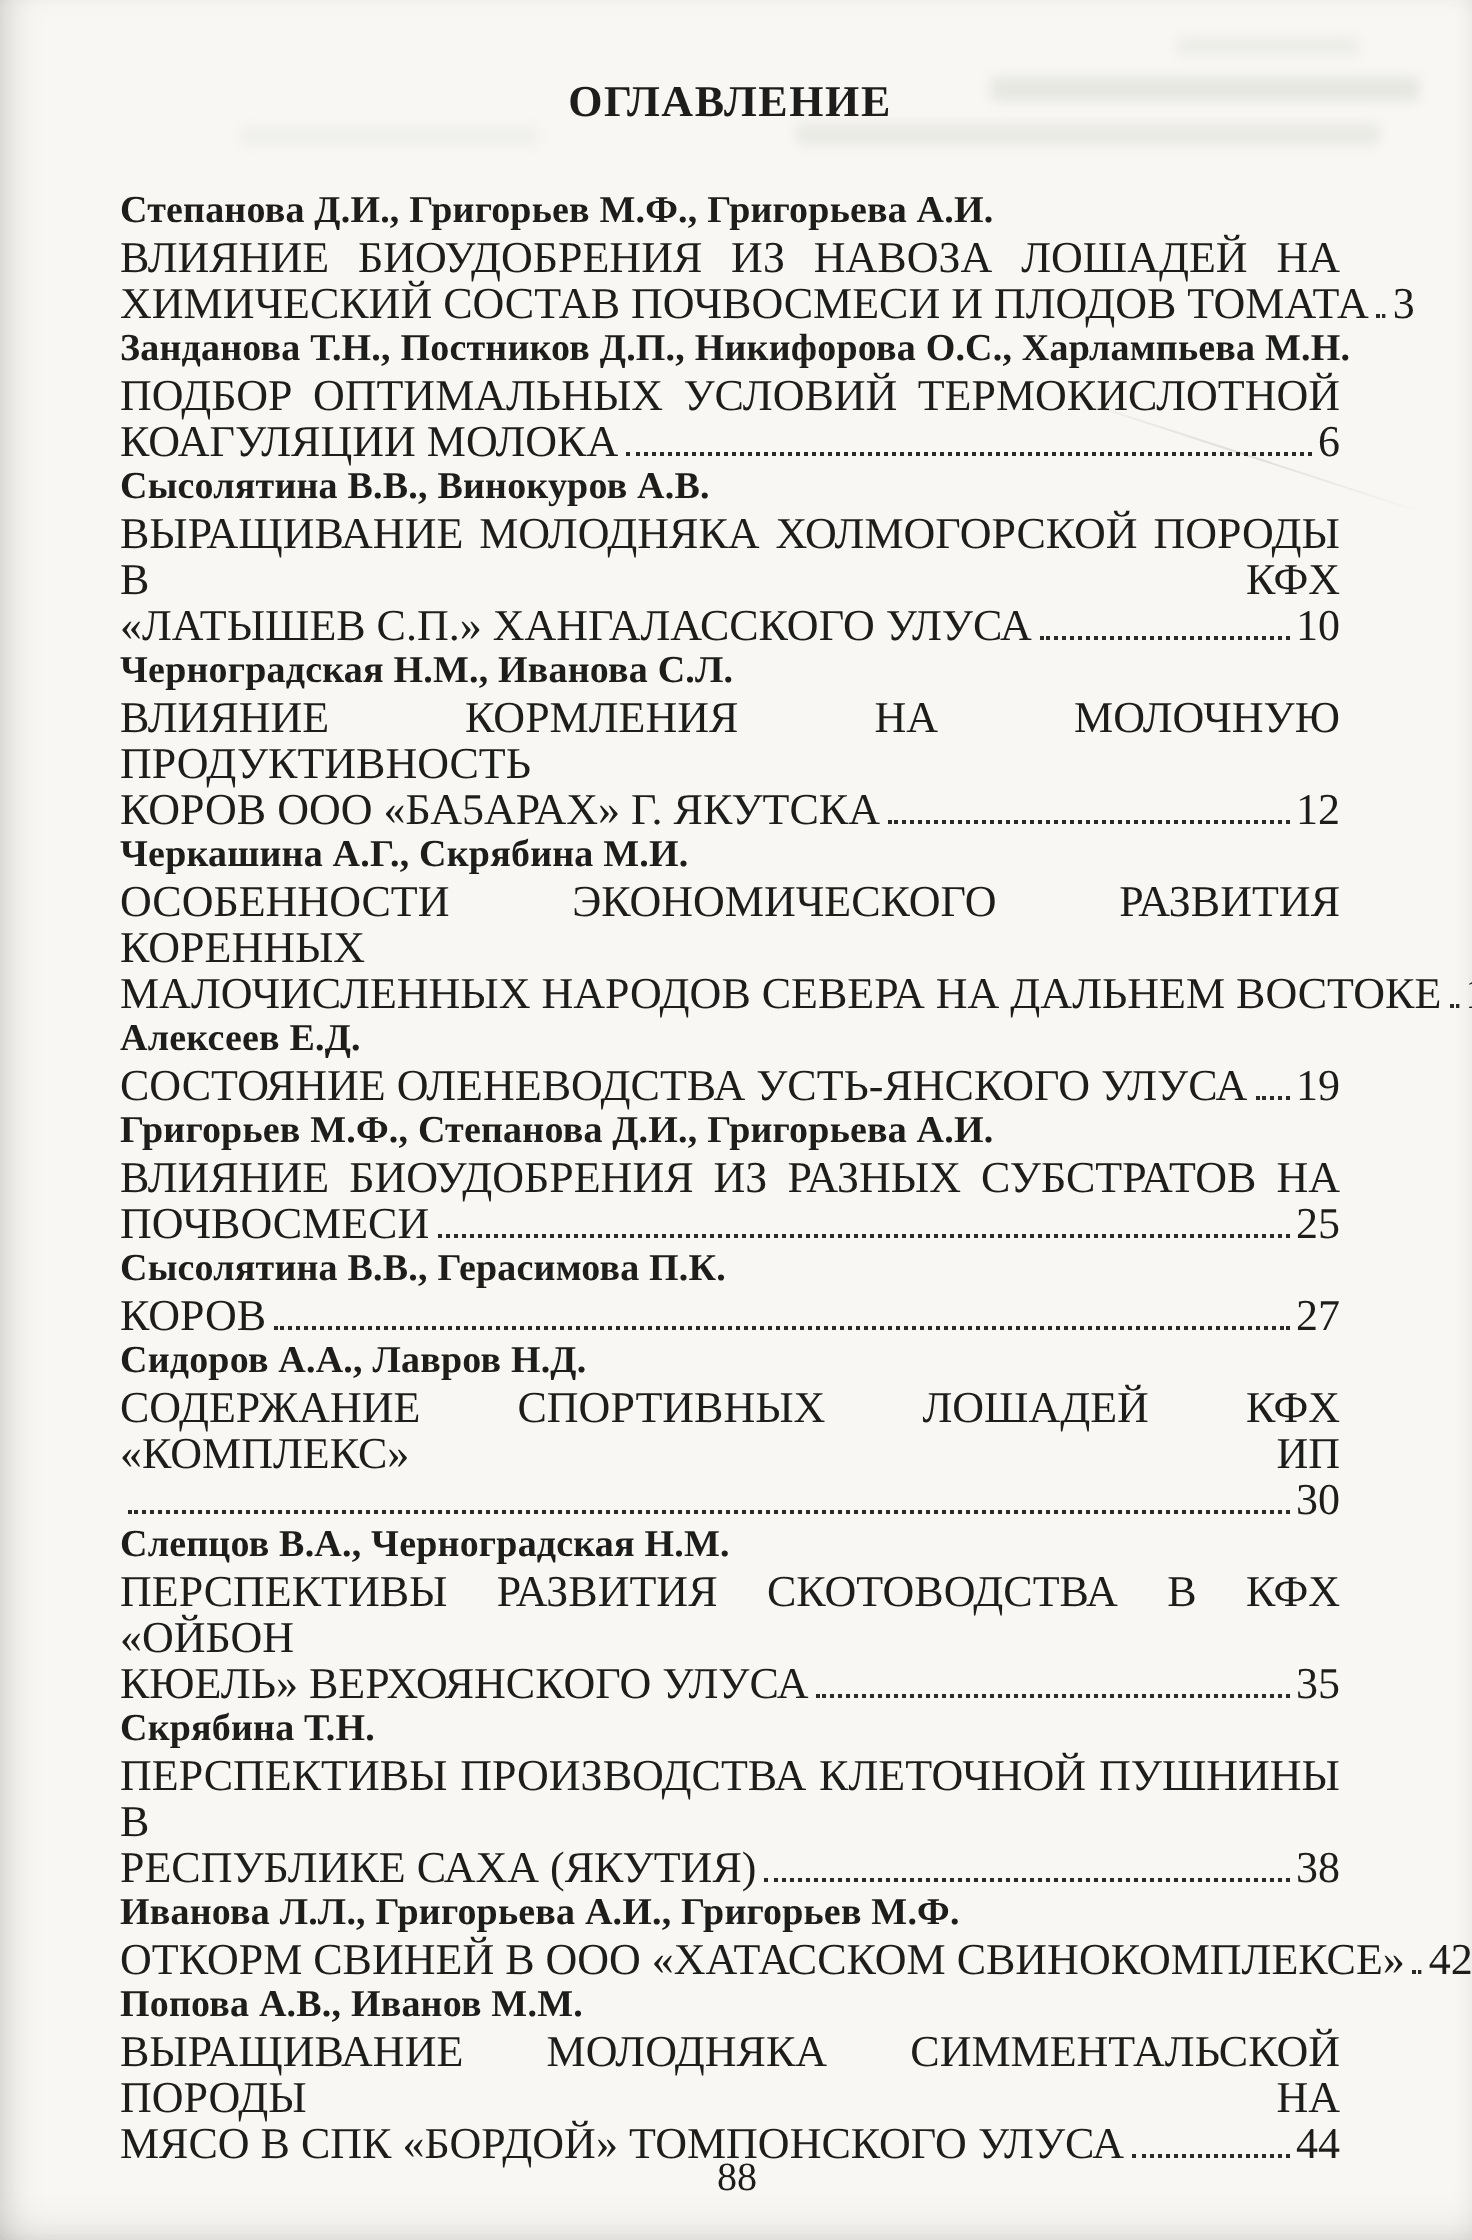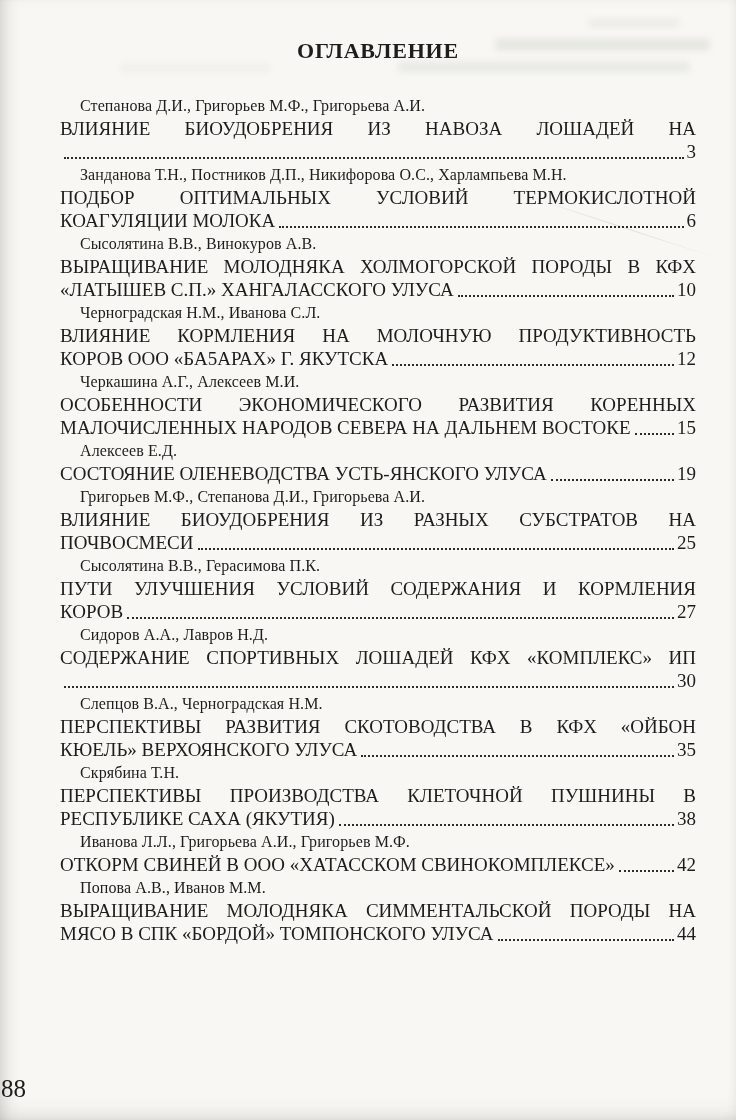--- a/index.html
+++ b/index.html
@@ -6,21 +6,21 @@
   body {
     width: 736px; height: 1120px;
     background: #f8f7f4;
     font-family: "Liberation Serif", "DejaVu Serif", serif;
     color: #1d1d1b;
     position: relative;
     overflow: hidden;
   }
   .page {
     position: absolute; inset: 0;
-    padding: 26px 40px 0 60px;
+    padding: 26px 66px 0 60px;
     box-sizing: border-box;
     box-shadow: inset 14px 0 20px -14px rgba(60,58,50,.28),
                 inset -6px 0 14px -10px rgba(60,58,50,.14),
                 inset 0 -16px 24px -18px rgba(60,58,50,.22);
   }
   
   .ghost {
     position: absolute;
     filter: blur(3px);
     border-radius: 3px;
@@ -42,29 +42,28 @@
   .toc-title {
     margin: 12px 0 30px 0;
     font-size: 22px;
     line-height: 26px;
     font-weight: bold;
     text-align: center;
     letter-spacing: .8px;
   }
   .toc { display: block; }
   .authors {
-    font-weight: normal;
-    font-size: 16px;
+    font-weight: bold;
+    font-size: 19px;
     line-height: 23px;
     white-space: nowrap;
     letter-spacing: .1px;
-    margin-left: 20px;
   }
   .title-line {
-    font-size: 19px;
+    font-size: 22px;
     line-height: 23px;
   }
   .justified {
     text-align: justify;
     text-align-last: justify;
   }
   .last { display: flex; align-items: baseline; }
   .last .t { white-space: nowrap; }
   .dots {
     flex: 1 1 auto;
@@ -72,42 +71,43 @@
     align-self: flex-end;
     border-bottom: 2px dotted #2b2b28;
     transform: translateY(-4px);
     margin: 0 3px 0 4px;
   }
   .pageno { white-space: nowrap; flex-shrink: 0; }
   .footer-pn {
     position: absolute;
     left: 1px; right: 0;
     top: 1078px;
-    text-align: left;
-    font-size: 25px;
+    text-align: center;
+    font-size: 20px;
     line-height: 22px;
   }
 </style>
 </head>
 <body>
 
 <div class="page">
   <div class="ghost g1"></div>
   <div class="ghost g2"></div>
   <div class="ghost g3"></div>
   <div class="ghost g4"></div>
   <div class="crease c1"></div>
 
   <h1 class="toc-title">ОГЛАВЛЕНИЕ</h1>
 
   <main class="toc">
       <section class="toc-entry">
     <div class="authors">Степанова Д.И., Григорьев М.Ф., Григорьева А.И.</div>
   <div class="title-line justified">ВЛИЯНИЕ БИОУДОБРЕНИЯ ИЗ НАВОЗА ЛОШАДЕЙ НА</div>
         <div class="title-line last">
+          <span class="t">ХИМИЧЕСКИЙ СОСТАВ ПОЧВОСМЕСИ И ПЛОДОВ ТОМАТА</span>
           <span class="dots"></span>
           <span class="pageno">3</span>
         </div>
       </section>
       <section class="toc-entry">
     <div class="authors">Занданова Т.Н., Постников Д.П., Никифорова О.С., Харлампьева М.Н.</div>
   <div class="title-line justified">ПОДБОР ОПТИМАЛЬНЫХ УСЛОВИЙ ТЕРМОКИСЛОТНОЙ</div>
         <div class="title-line last">
           <span class="t">КОАГУЛЯЦИИ МОЛОКА</span>
           <span class="dots"></span>
@@ -126,21 +126,21 @@
       <section class="toc-entry">
     <div class="authors">Черноградская Н.М., Иванова С.Л.</div>
   <div class="title-line justified">ВЛИЯНИЕ КОРМЛЕНИЯ НА МОЛОЧНУЮ ПРОДУКТИВНОСТЬ</div>
         <div class="title-line last">
           <span class="t">КОРОВ ООО «БА5АРАХ» Г. ЯКУТСКА</span>
           <span class="dots"></span>
           <span class="pageno">12</span>
         </div>
       </section>
       <section class="toc-entry">
-    <div class="authors">Черкашина А.Г., Алексеев М.И.</div>
+    <div class="authors">Черкашина А.Г., Скрябина М.И.</div>
   <div class="title-line justified">ОСОБЕННОСТИ ЭКОНОМИЧЕСКОГО РАЗВИТИЯ КОРЕННЫХ</div>
         <div class="title-line last">
           <span class="t">МАЛОЧИСЛЕННЫХ НАРОДОВ СЕВЕРА НА ДАЛЬНЕМ ВОСТОКЕ</span>
           <span class="dots"></span>
           <span class="pageno">15</span>
         </div>
       </section>
       <section class="toc-entry">
     <div class="authors">Алексеев Е.Д.</div>
   <div class="title-line last">
@@ -153,21 +153,20 @@
     <div class="authors">Григорьев М.Ф., Степанова Д.И., Григорьева А.И.</div>
   <div class="title-line justified">ВЛИЯНИЕ БИОУДОБРЕНИЯ ИЗ РАЗНЫХ СУБСТРАТОВ НА</div>
         <div class="title-line last">
           <span class="t">ПОЧВОСМЕСИ</span>
           <span class="dots"></span>
           <span class="pageno">25</span>
         </div>
       </section>
       <section class="toc-entry">
     <div class="authors">Сысолятина В.В., Герасимова П.К.</div>
-  <div class="title-line justified">ПУТИ УЛУЧШЕНИЯ УСЛОВИЙ СОДЕРЖАНИЯ И КОРМЛЕНИЯ</div>
         <div class="title-line last">
           <span class="t">КОРОВ</span>
           <span class="dots"></span>
           <span class="pageno">27</span>
         </div>
       </section>
       <section class="toc-entry">
     <div class="authors">Сидоров А.А., Лавров Н.Д.</div>
   <div class="title-line justified">СОДЕРЖАНИЕ СПОРТИВНЫХ ЛОШАДЕЙ КФХ «КОМПЛЕКС» ИП</div>
         <div class="title-line last">

